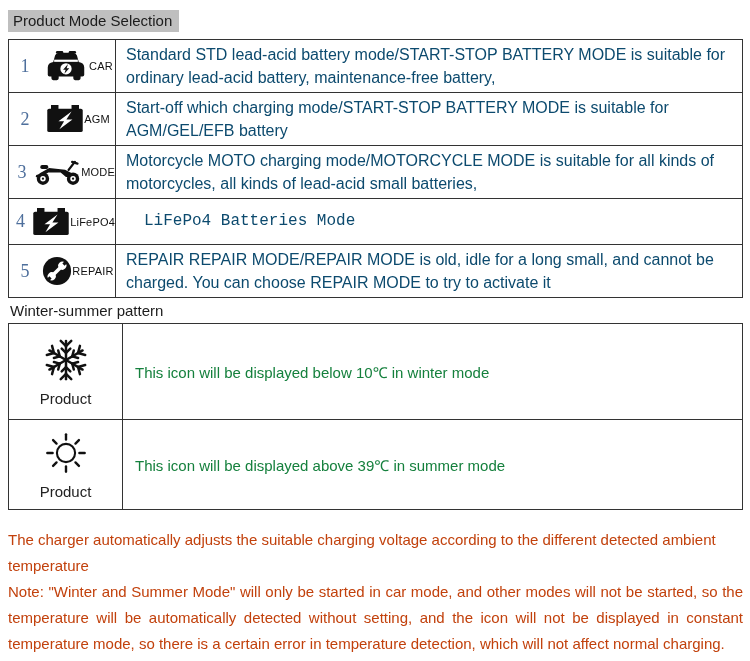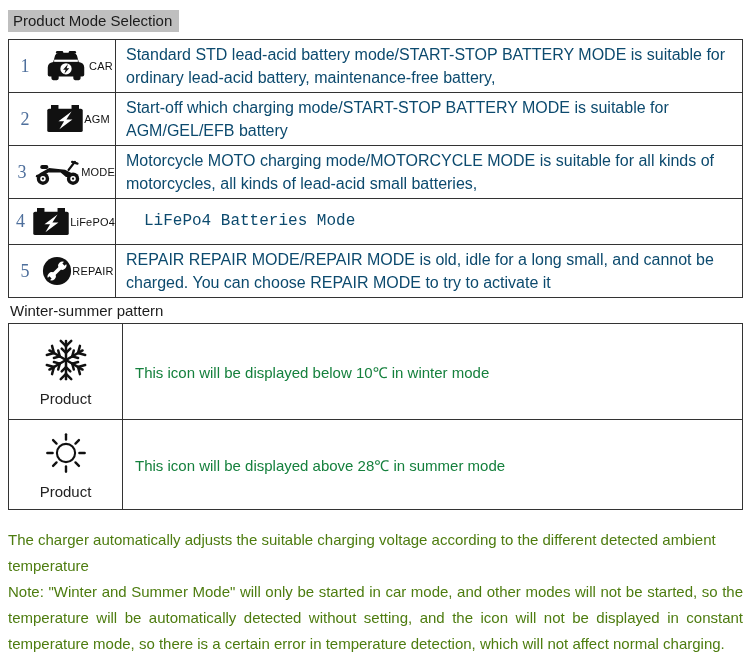--- a/index.html
+++ b/index.html
@@ -48,21 +48,21 @@
   .season-icon-block {
     display: flex; flex-direction: column; align-items: center;
     justify-content: center; gap: 9px; line-height: 1;
   }
   .season-label { font-size: 15px; color: #222; }
   .season-desc { font-size: 15px; padding: 4px 12px; color: #15803d; }
   .rw { height: 96px; } .rs { height: 90px; }
 
   
   .footer-text { margin-top: 17px; width: 735px; }
-  .footer-text p { font-size: 15px; line-height: 26px; color: #4d7c0f; }
+  .footer-text p { font-size: 15px; line-height: 26px; color: #c2410c; }
   .footer-text .justify { text-align: justify; }
 
   svg { display: block; }
 </style>
 </head>
 <body>
 
 <div class="page">
 
   <div class="doc-title">Product Mode Selection</div>
@@ -230,21 +230,21 @@
                 <line x1="32.9" y1="13.1" x2="36.5" y2="9.5"></line>
                 <line x1="9.5" y1="36.5" x2="13.1" y2="32.9"></line>
                 <line x1="32.9" y1="32.9" x2="36.5" y2="36.5"></line>
                 <line x1="9.5" y1="9.5" x2="13.1" y2="13.1"></line>
               </g>
             </svg>
           </span>
           <span class="season-label">Product</span>
         </div>
       </td>
-      <td class="season-desc">This icon will be displayed above 28℃ in summer mode</td>
+      <td class="season-desc">This icon will be displayed above 39℃ in summer mode</td>
     </tr>
   </tbody>
     </table>
 
   <div class="footer-text">
     <p>The charger automatically adjusts the suitable charging voltage according to the different detected ambient temperature</p>
     <p class="justify">Note: "Winter and Summer Mode" will only be started in car mode, and other modes will not be started, so the temperature will be automatically detected without setting, and the icon will not be displayed in constant temperature mode, so there is a certain error in temperature detection, which will not affect normal charging.</p>
   </div>
 
 </div>

